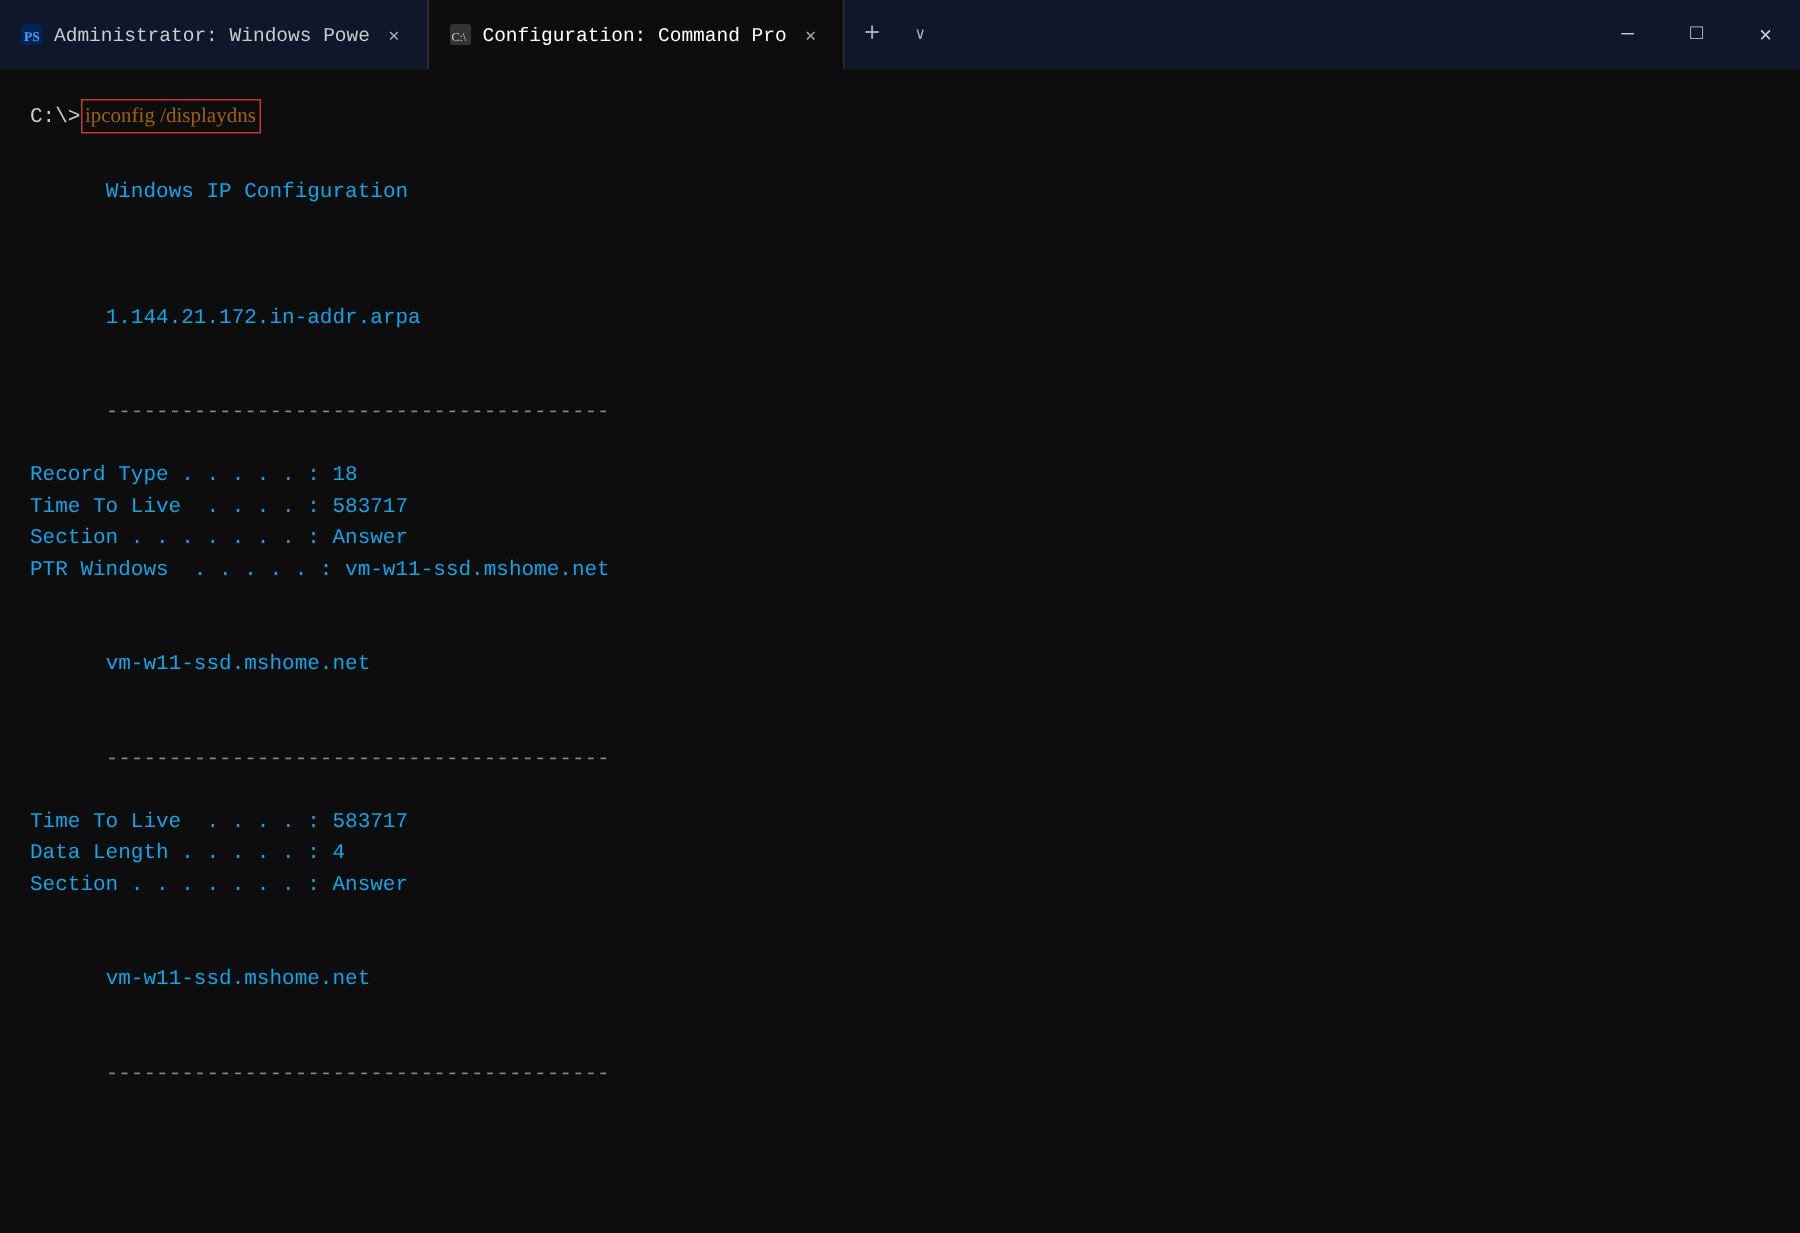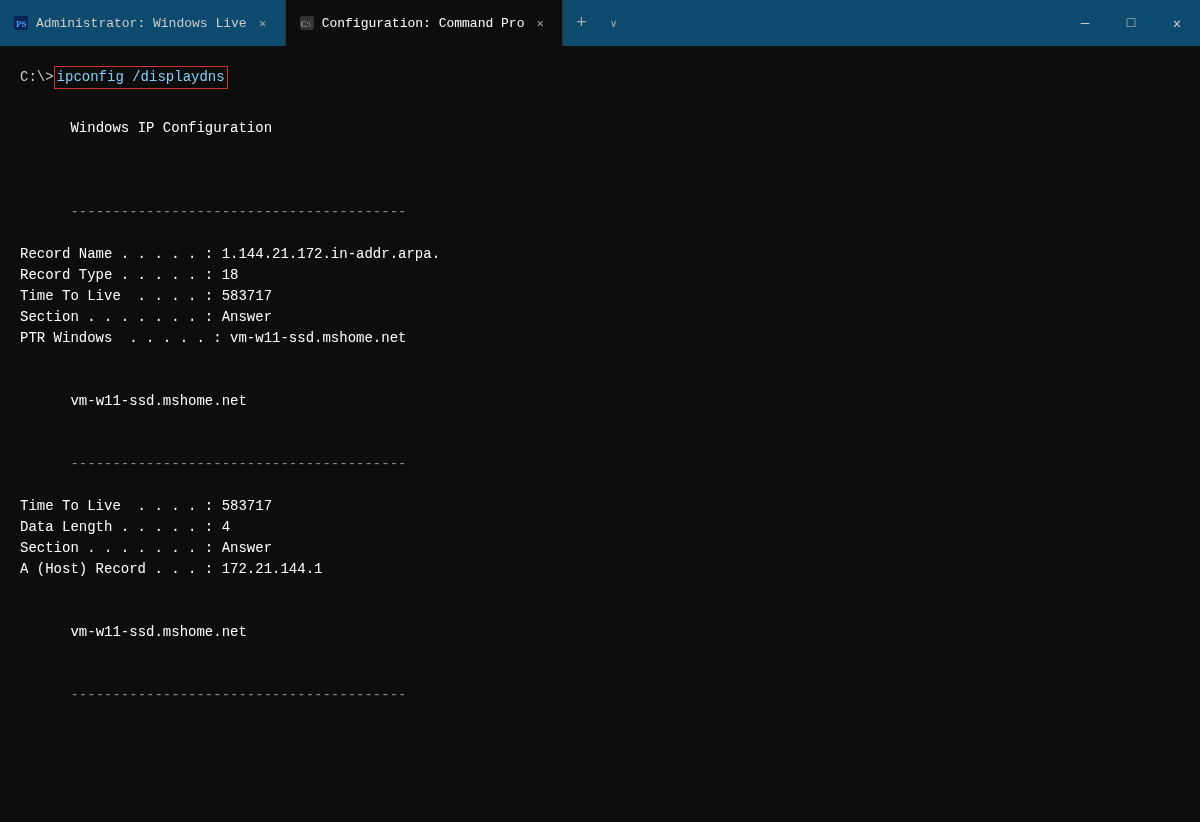--- a/index.html
+++ b/index.html
@@ -19,21 +19,21 @@
     .terminal-window {
       width: 1200px;
       height: 822px;
       background: #0d0d0d;
       display: flex;
       flex-direction: column;
     }
 
     .title-bar {
       height: 46px;
-      background: #0c4a6e;
+      background: #0f172a;
       display: flex;
       align-items: center;
       padding: 0;
       flex-shrink: 0;
     }
 
     .title-bar-left {
       display: flex;
       align-items: center;
       flex: 1;
@@ -141,27 +141,28 @@
     .command-line {
       margin-bottom: 8px;
     }
 
     .command-prompt {
       color: #cccccc;
     }
 
     .command-text {
       display: inline-block;
-      color: #7dd3fc;
+      color: #a16207;
       border: 1.5px solid #cc3333;
       padding: 0 2px;
+      font-family: Liberation Serif, serif;
     }
 
     .output-line {
-      color: #ffffff;
+      color: #0ea5e9;
       white-space: pre;
     }
 
     .separator {
       color: #888;
     }
 
     .blank-line {
       height: 1.5em;
     }
@@ -174,21 +175,21 @@
   <div class="title-bar">
     <div class="title-bar-left">
 
       <div class="tab">
         <span class="tab-icon tab-powershell-icon">
           <svg width="14" height="14" viewBox="0 0 14 14" fill="none">
             <rect width="14" height="14" rx="2" fill="#012456"></rect>
             <text x="2" y="11" font-size="9" fill="#4a9eff" font-family="Consolas">PS</text>
           </svg>
         </span>
-        <span>Administrator: Windows Live</span>
+        <span>Administrator: Windows Powe</span>
         <span class="tab-close">✕</span>
       </div>
 
       <div class="tab active">
         <span class="tab-icon tab-cmd-icon">
           <svg width="14" height="14" viewBox="0 0 14 14" fill="none">
             <rect width="14" height="14" rx="2" fill="#333"></rect>
             <text x="1" y="11" font-size="8" fill="#ccc" font-family="Consolas">C:\</text>
           </svg>
         </span>
@@ -222,41 +223,42 @@
     <div class="command-line">
       <span class="command-prompt">C:\&gt;</span><span class="command-text">ipconfig /displaydns</span>
     </div>
 
     <div class="output-line">
       <span>Windows IP Configuration</span>
     </div>
 
     <div class="blank-line"></div>
 
+    <div class="output-line">
+      <span>1.144.21.172.in-addr.arpa</span>
+    </div>
     <div class="output-line separator">
       <span>----------------------------------------</span>
     </div>
-    <div class="output-line"><span>Record Name . . . . . :</span><span> 1.144.21.172.in-addr.arpa.</span></div>
     <div class="output-line"><span>Record Type . . . . . :</span><span> 18</span></div>
     <div class="output-line"><span>Time To Live  . . . . :</span><span> 583717</span></div>
     <div class="output-line"><span>Section . . . . . . . :</span><span> Answer</span></div>
     <div class="output-line"><span>PTR Windows  . . . . . :</span><span> vm-w11-ssd.mshome.net</span></div>
 
     <div class="blank-line"></div>
 
     <div class="output-line">
       <span>vm-w11-ssd.mshome.net</span>
     </div>
     <div class="output-line separator">
       <span>----------------------------------------</span>
     </div>
     <div class="output-line"><span>Time To Live  . . . . :</span><span> 583717</span></div>
     <div class="output-line"><span>Data Length . . . . . :</span><span> 4</span></div>
     <div class="output-line"><span>Section . . . . . . . :</span><span> Answer</span></div>
-    <div class="output-line"><span>A (Host) Record . . . :</span><span> 172.21.144.1</span></div>
 
     <div class="blank-line"></div>
 
     <div class="output-line">
       <span>vm-w11-ssd.mshome.net</span>
     </div>
     <div class="output-line separator">
       <span>----------------------------------------</span>
     </div>
 

